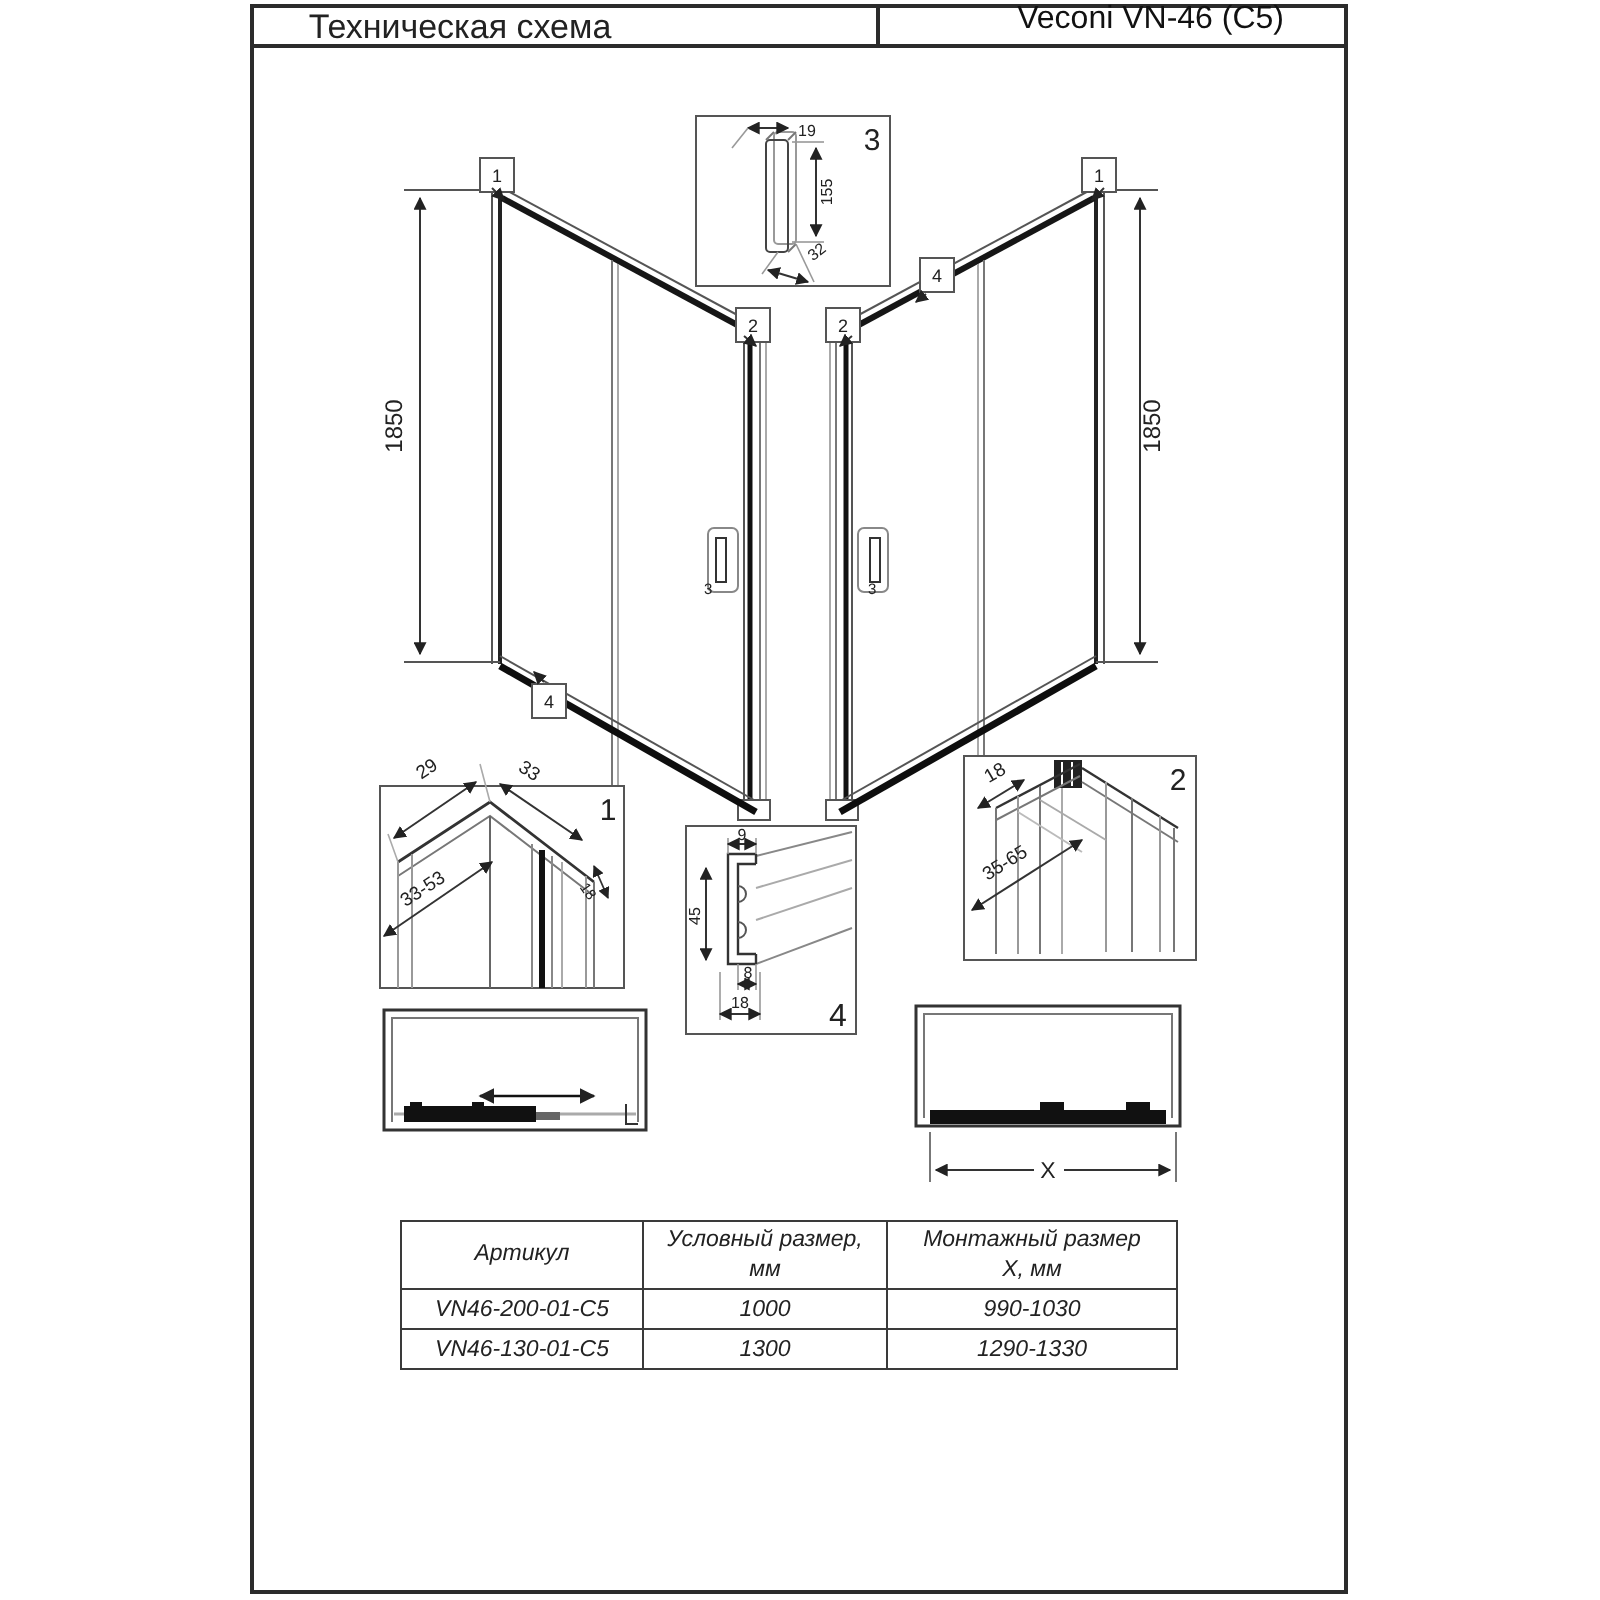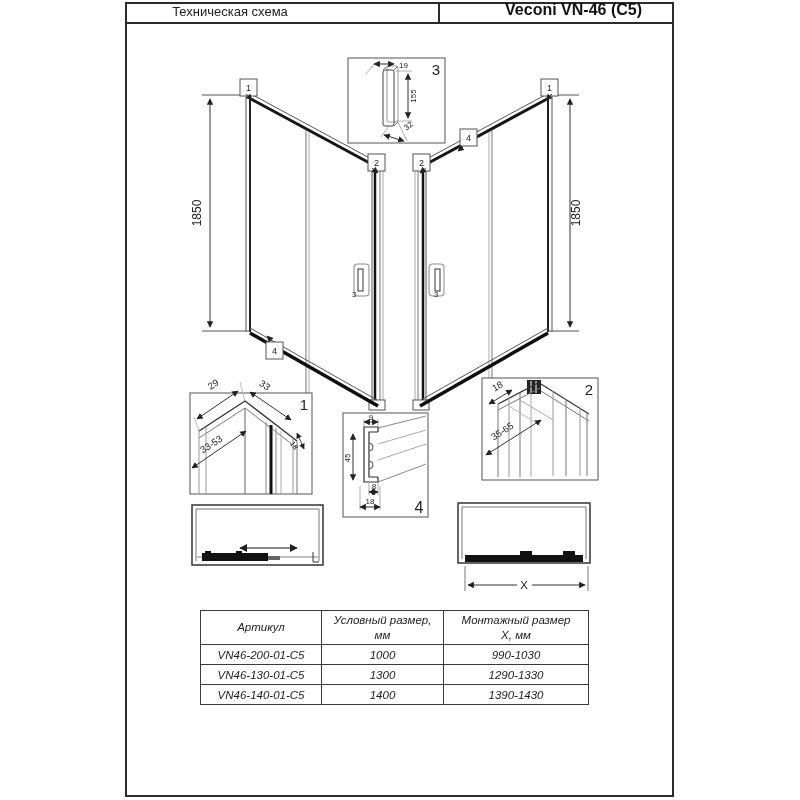--- a/index.html
+++ b/index.html
@@ -1,22 +1,22 @@
 <!DOCTYPE html>
 <html><head>
 <meta charset="utf-8">
 <style>
   html,body{margin:0;padding:0;width:800px;height:800px;background:#fff;
     font-family:"Liberation Sans",sans-serif;color:#1a1a1a;position:relative;overflow:hidden;}
   .abs{position:absolute;}
   .sheet{left:125px;top:2px;width:545px;height:791px;border:2px solid #2b2b2b;background:#fff;}
   .hdr-line{left:125px;top:22px;width:549px;height:0;border-top:2px solid #2b2b2b;}
   .hdr-divider{left:438px;top:2px;width:0;height:20px;border-left:2px solid #2b2b2b;}
-  .hdr-left{left:130px;top:4px;width:200px;text-align:center;font-size:13px;color:#222;}
-  .hdr-right{left:440px;top:1px;width:202px;text-align:right;font-size:16px;font-weight:bold;color:#111;}
+  .hdr-left{left:130px;top:4px;width:200px;text-align:center;font-size:17px;color:#222;}
+  .hdr-right{left:440px;top:1px;width:202px;text-align:right;font-size:16px;font-weight:normal;color:#111;}
   svg text{font-family:"Liberation Sans",sans-serif;fill:#222;}
   table.size{border-collapse:collapse;table-layout:fixed;width:388px;background:#fff;font-style:italic;}
   table.size th,table.size td{border:1px solid #3a3a3a;text-align:center;vertical-align:middle;
     font-size:11.5px;font-weight:normal;color:#222;padding:0;}
   table.size th{height:33px;line-height:1.3;}
   table.size td{height:19px;}
 </style>
 </head>
 <body>
 
@@ -288,19 +288,14 @@
     <tr>
       <td>VN46-200-01-C5</td>
       <td>1000</td>
       <td>990-1030</td>
     </tr>
     <tr>
       <td>VN46-130-01-C5</td>
       <td>1300</td>
       <td>1290-1330</td>
     </tr>
-    <tr>
-      <td>VN46-140-01-C5</td>
-      <td>1400</td>
-      <td>1390-1430</td>
-    </tr>
   </tbody>
 </table>
 
 </body></html>

